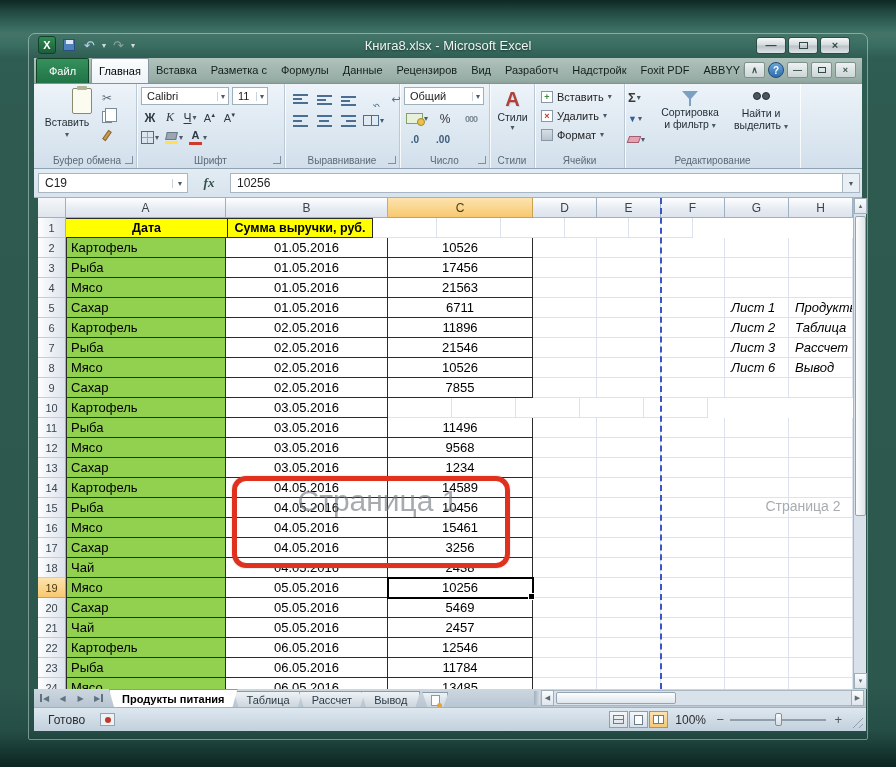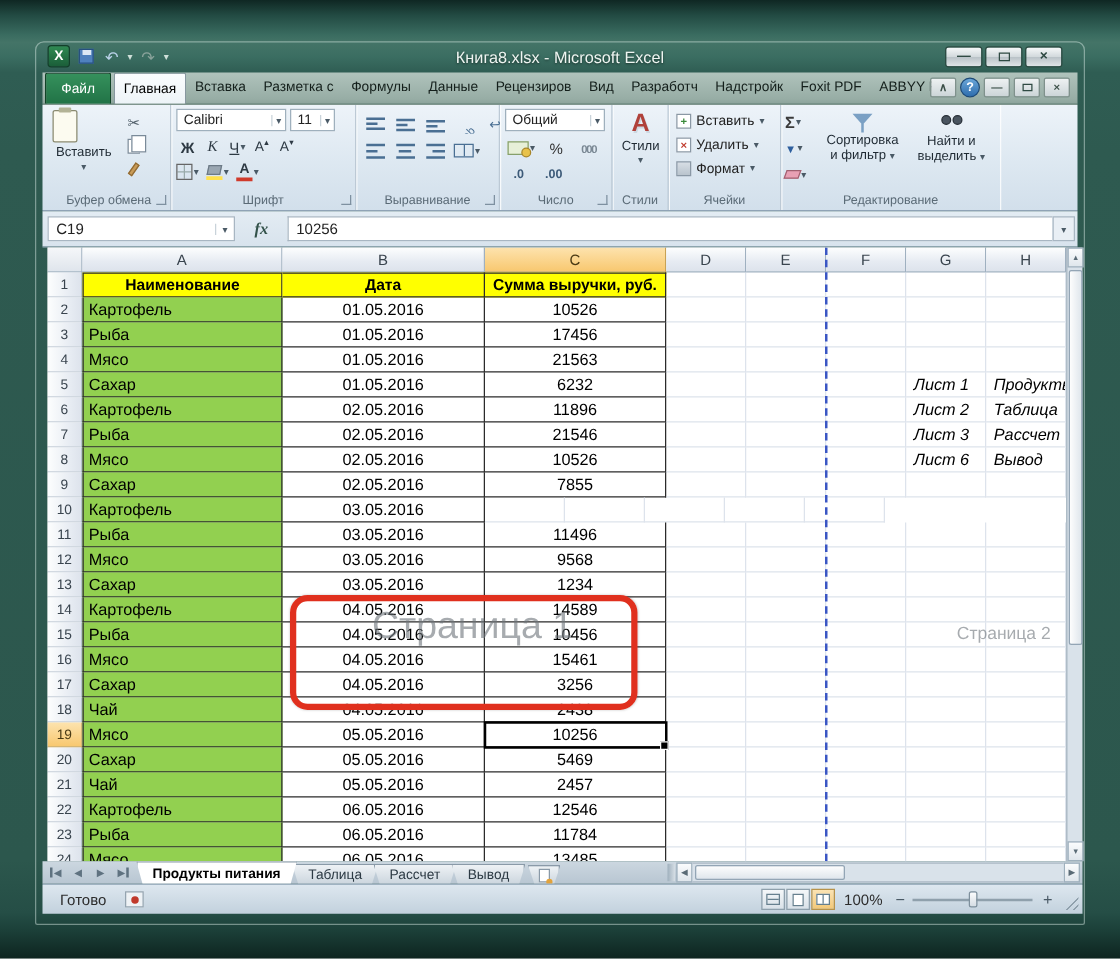--- a/index.html
+++ b/index.html
@@ -44,21 +44,21 @@
     background:linear-gradient(180deg,#edf3f9,#dde8f1 55%,#d2dfeb); border-bottom:1px solid #8fa3b5; }
   .grp { position:absolute; top:0; bottom:0; border-right:1px solid #bcc9d5; box-shadow:1px 0 0 rgba(255,255,255,.8); }
   .grp-label { position:absolute; bottom:2px; left:0; right:0; text-align:center; font-size:10px; color:#5a6a76; }
   .launcher { position:absolute; right:3px; bottom:4px; width:8px; height:8px; border-right:1px solid #7e90a0; border-bottom:1px solid #7e90a0; }
   .dd { font-size:8px; color:#4a5a66; }
   .combo { position:absolute; background:#fff; border:1px solid #9fb0bd; height:18px; font-size:11px; color:#222; display:flex; align-items:center; padding:0 3px 0 5px; }
   .combo .dd { margin-left:auto; border-left:1px solid #c9d3da; padding-left:3px; }
   .sbtn { min-width:18px; height:17px; display:flex; align-items:center; justify-content:center; gap:1px; }
 
   
-  .paste-big { position:absolute; left:4px; top:2px; width:50px; height:64px; display:flex; flex-direction:column; align-items:flex-start; font-size:10.5px; color:#1f2a33; text-align:center; }
+  .paste-big { position:absolute; left:4px; top:2px; width:50px; height:64px; display:flex; flex-direction:column; align-items:flex-end; font-size:10.5px; color:#1f2a33; text-align:center; }
   .clipboard-icon { width:20px; height:26px; background:#fcfbf0; border:1px solid #8a8a70; border-radius:2px; position:relative; margin-top:2px; }
   .clipboard-icon::before { content:""; position:absolute; left:4px; top:-3px; width:10px; height:4px; background:#b3b396; border-radius:1px; }
   .blabel { margin-top:3px; line-height:11px; }
   .clip-small { position:absolute; left:60px; top:5px; display:flex; flex-direction:column; gap:2px; }
   .scissors { font-size:12px; color:#55636e; }
   .copy-icon { width:10px; height:12px; background:#fff; border:1px solid #7a8a99; position:relative; }
   .copy-icon::before { content:""; position:absolute; left:2px; top:-4px; width:10px; height:12px; background:#fff; border:1px solid #7a8a99; }
   .brush-icon { width:4px; height:11px; background:#c99b57; border:1px solid #8f6a34; transform:rotate(35deg); }
 
   
@@ -487,21 +487,20 @@
           <div class="g-chdr" style="width: 162px;">B</div>
           <div class="g-chdr hl" style="width: 145px;">C</div>
           <div class="g-chdr" style="width: 64px;">D</div>
           <div class="g-chdr" style="width: 64px;">E</div>
           <div class="g-chdr" style="width: 64px;">F</div>
           <div class="g-chdr" style="width: 64px;">G</div>
           <div class="g-chdr" style="width: 64px;">H</div>
         </div>
         <div class="g-row">
           <div class="g-rhdr">1</div>
-          <div class="g-cell c-table c-yellow c-left" style="width: 160px;">Наименование</div>
           <div class="g-cell c-table c-yellow" style="width: 162px;">Дата</div>
           <div class="g-cell c-table c-yellow" style="width: 145px;">Сумма выручки, руб.</div>
           <div class="g-cell" style="width: 64px;"></div>
           <div class="g-cell" style="width: 64px;"></div>
           <div class="g-cell" style="width: 64px;"></div>
           <div class="g-cell" style="width: 64px;"></div>
           <div class="g-cell" style="width: 64px;"></div>
         </div>
         <div class="g-row">
           <div class="g-rhdr">2</div>
@@ -533,21 +532,21 @@
           <div class="g-cell" style="width: 64px;"></div>
           <div class="g-cell" style="width: 64px;"></div>
           <div class="g-cell" style="width: 64px;"></div>
           <div class="g-cell" style="width: 64px;"></div>
           <div class="g-cell" style="width: 64px;"></div>
         </div>
         <div class="g-row">
           <div class="g-rhdr">5</div>
           <div class="g-cell c-table c-green c-left" style="width: 160px;">Сахар</div>
           <div class="g-cell c-table c-mid" style="width: 162px;">01.05.2016</div>
-          <div class="g-cell c-table c-mid" style="width: 145px;">6232</div>
+          <div class="g-cell c-table c-mid" style="width: 145px;">6711</div>
           <div class="g-cell" style="width: 64px;"></div>
           <div class="g-cell" style="width: 64px;"></div>
           <div class="g-cell" style="width: 64px;"></div>
           <div class="g-cell c-plain" style="width: 64px;">Лист 1</div>
           <div class="g-cell c-plain" style="width: 64px;">Продукты</div>
         </div>
         <div class="g-row">
           <div class="g-rhdr">6</div>
           <div class="g-cell c-table c-green c-left" style="width: 160px;">Картофель</div>
           <div class="g-cell c-table c-mid" style="width: 162px;">02.05.2016</div>

